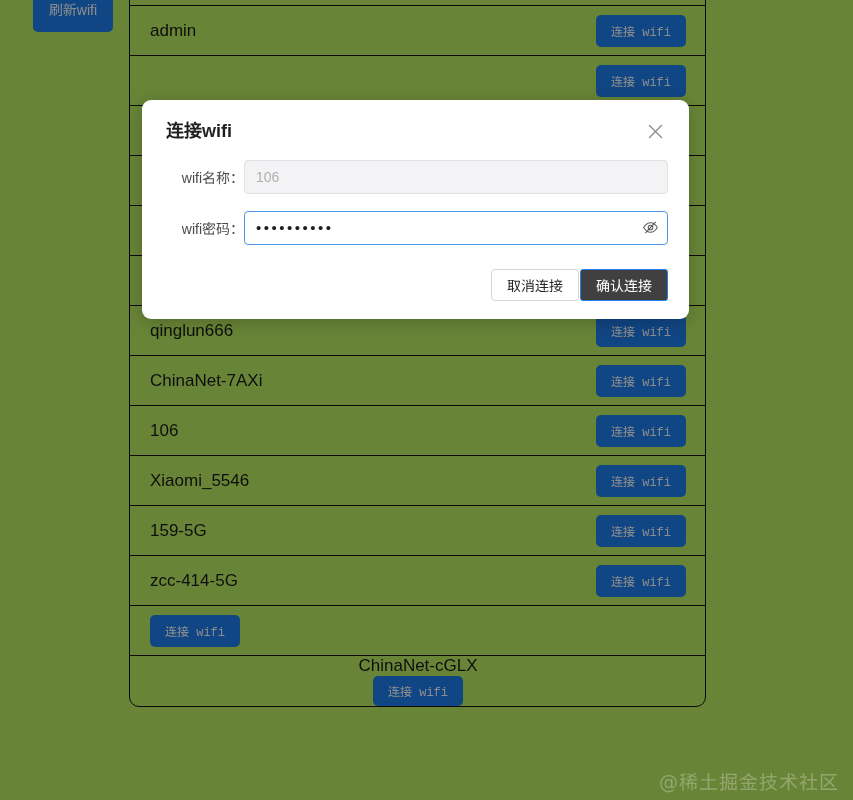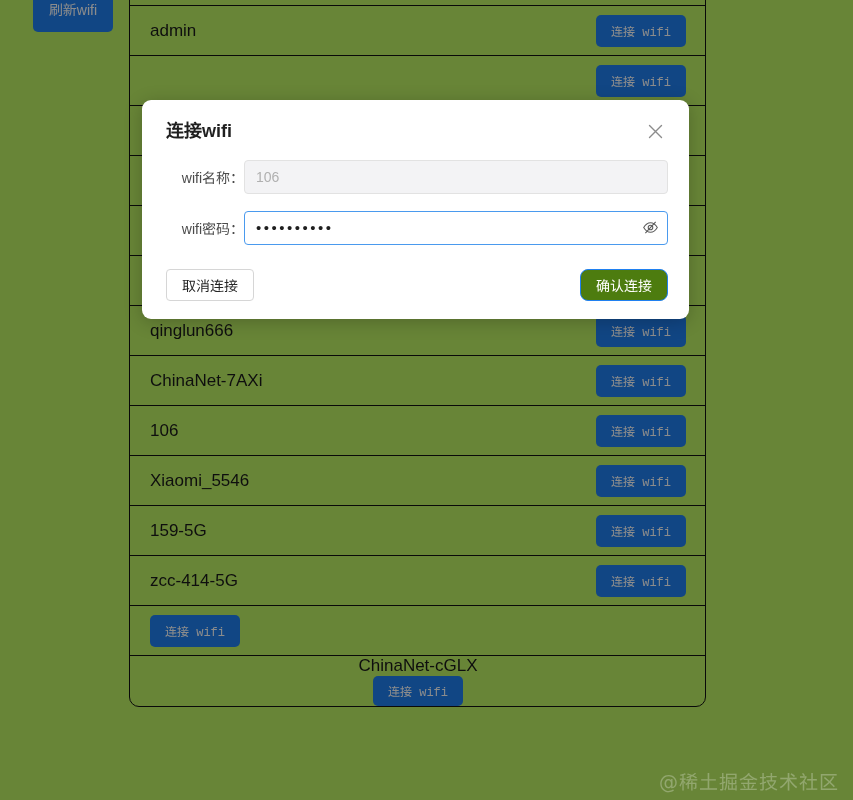--- a/index.html
+++ b/index.html
@@ -198,41 +198,41 @@
     padding: 0;
     cursor: pointer;
     display: flex;
     align-items: center;
     justify-content: center;
   }
   #toggle-password-visibility svg { display: block; }
 
   #dialog-footer {
     display: flex;
-    justify-content: space-between;
-    align-items: center;
-    gap: 10px;
+    justify-content: flex-end;
+    align-items: center;
+    gap: 1px;
     margin-top: 24px;
   }
   #cancel-connect-button {
     background: #ffffff;
     color: #262626;
     border: 1px solid #d6d6d6;
     border-radius: 4px;
     height: 32px;
     padding: 0 15px;
     font-size: 14px;
     cursor: pointer;
     font-family: "Liberation Sans", "DejaVu Sans", sans-serif;
   }
   #confirm-connect-button {
-    background: #4d7c0f;
+    background: #404040;
     color: #ffffff;
     border: 1px solid #2080f0;
-    border-radius: 8px;
+    border-radius: 3px;
     height: 32px;
     padding: 0 15px;
     font-size: 14px;
     cursor: pointer;
     font-family: "Liberation Sans", "DejaVu Sans", sans-serif;
   }
 </style>
 </head>
 <body>
 

